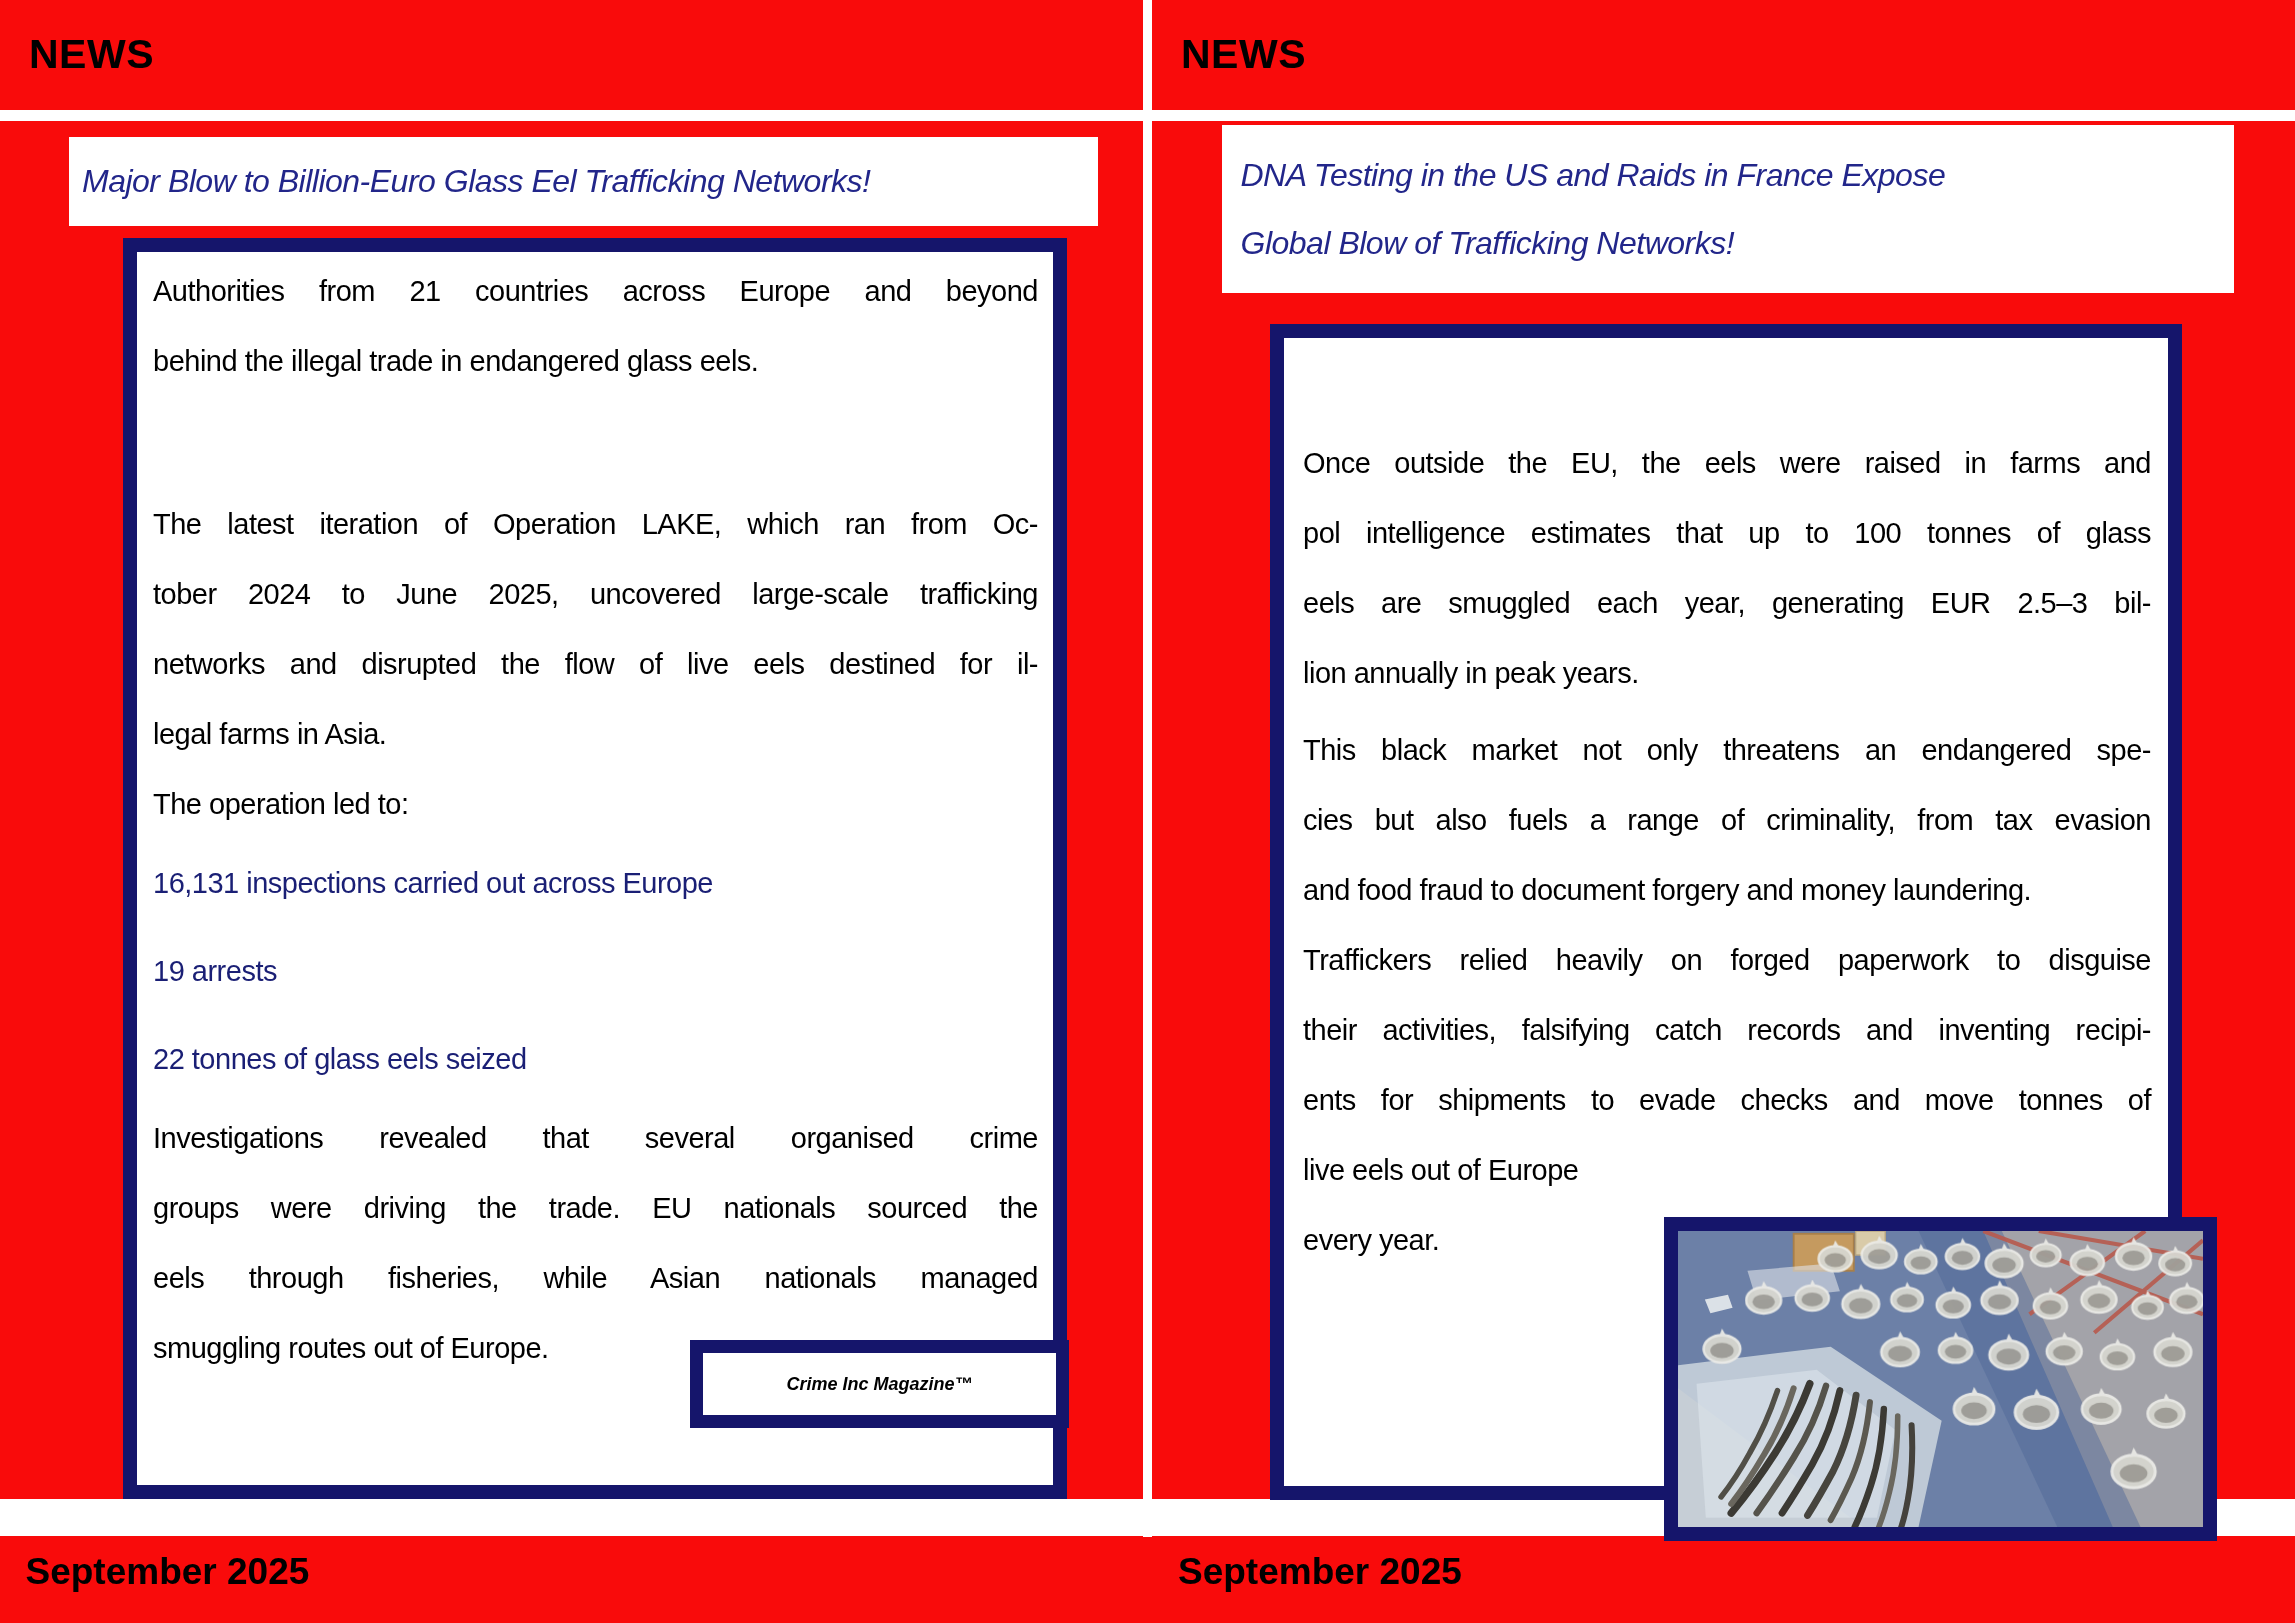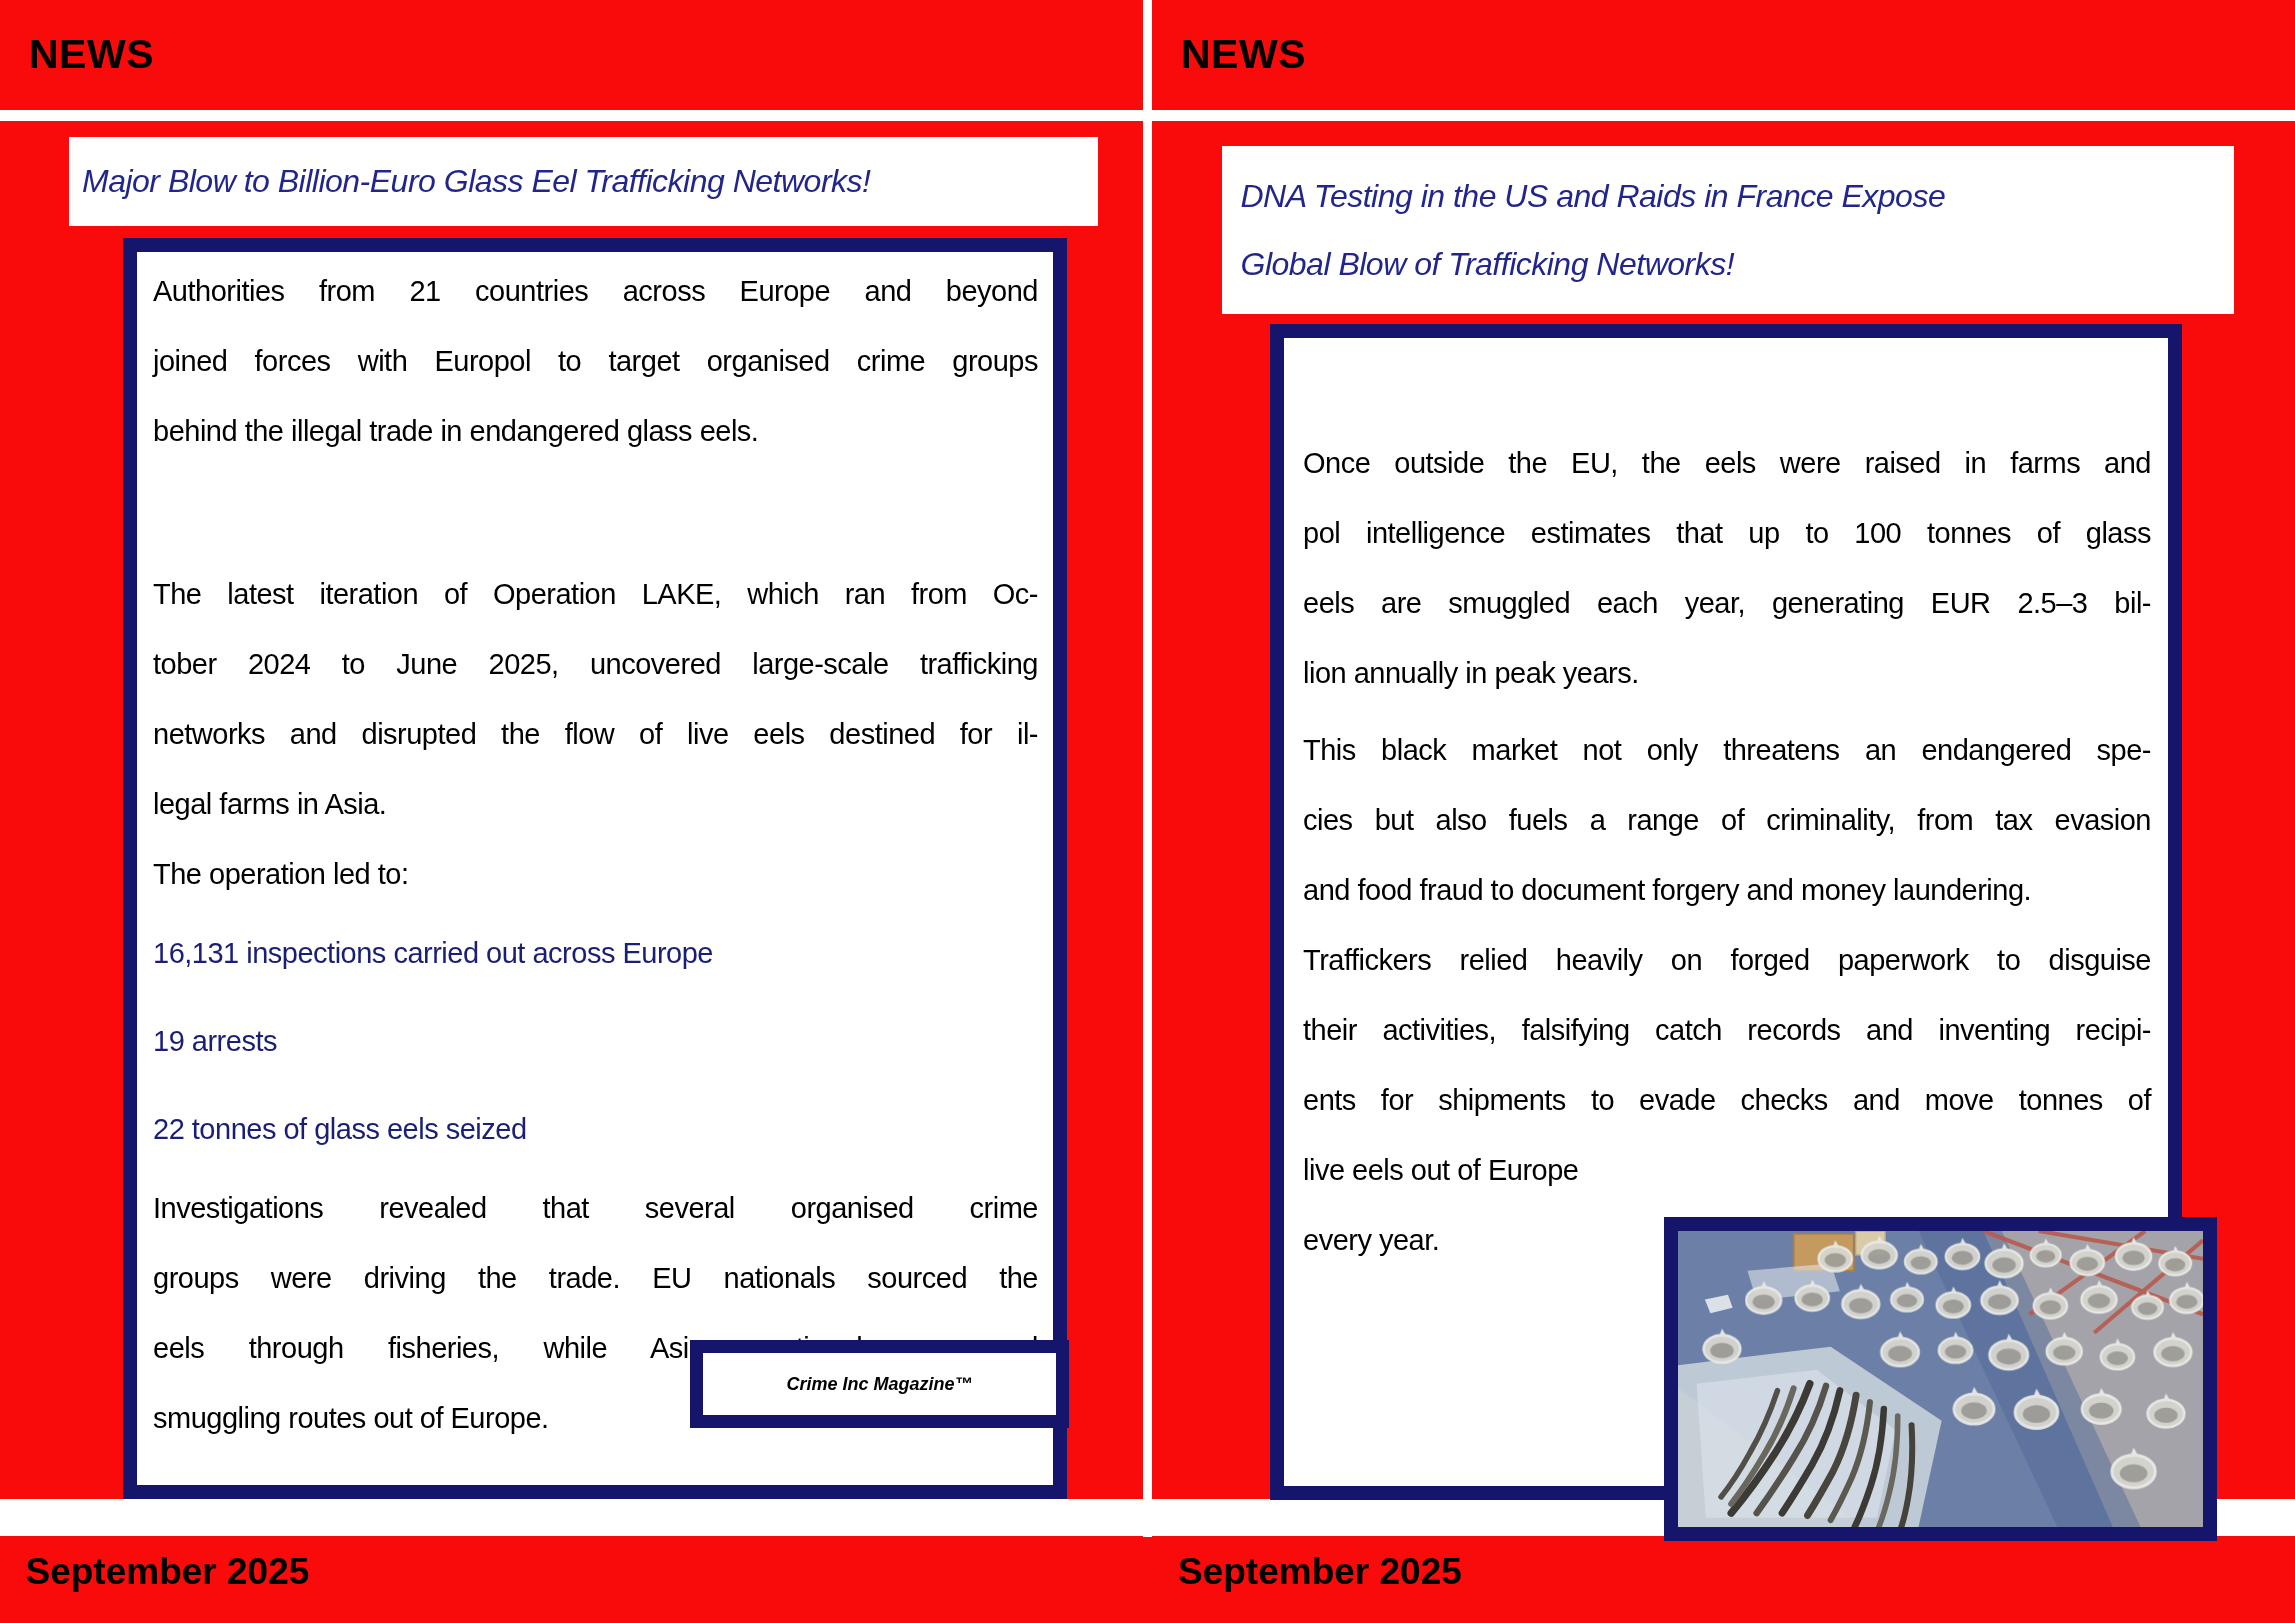--- a/index.html
+++ b/index.html
@@ -40,21 +40,20 @@
   <div class="abs news" style="left:29px;top:31px;">NEWS</div>
 
   <div class="abs headline-box" style="left:69px;top:137px;width:1016px;height:89px;padding-left:13px;">
     <div class="headline">Major Blow to Billion-Euro Glass Eel Trafficking Networks!</div>
   </div>
 
   <div class="abs article" style="left:123px;top:238px;width:944px;height:1261px;"></div>
 
   <div class="abs bodytext" style="left:153px;top:256px;width:885px;">
     <div class="line jf">Authorities from 21 countries across Europe and beyond</div>
-    <div class="line jf">joined forces with Europol to target organised crime groups</div>
     <div class="line">behind the illegal trade in endangered glass eels.</div>
     <div class="gap"></div>
     <div class="line jf">The latest iteration of Operation LAKE, which ran from Oc-</div>
     <div class="line jf">tober 2024 to June 2025, uncovered large-scale trafficking</div>
     <div class="line jf">networks and disrupted the flow of live eels destined for il-</div>
     <div class="line">legal farms in Asia.</div>
     <div class="line">The operation led to:</div>
     <div class="line stat">16,131 inspections carried out across Europe</div>
     <div class="line stat">19 arrests</div>
     <div class="line stat">22 tonnes of glass eels seized</div>
@@ -67,21 +66,21 @@
   <div class="abs badge-outer" style="left:690px;top:1340px;width:379px;height:88px;">
     <div class="badge-inner">
       <span class="badge-text">Crime Inc Magazine™</span>
     </div>
   </div>
 
   <div class="abs footer-date" style="left:25.5px;">September 2025</div>
 
   <div class="abs news" style="left:1181px;top:31px;">NEWS</div>
 
-  <div class="abs headline-box" style="left:1222px;top:146px;width:993px;height:168px;padding-left:18.5px;gap:31px;">
+  <div class="abs headline-box" style="left:1222px;top:125px;width:993px;height:168px;padding-left:18.5px;gap:31px;">
     <div class="headline">DNA Testing in the US and Raids in France Expose</div>
     <div class="headline">Global Blow of Trafficking Networks!</div>
   </div>
 
   <div class="abs article" style="left:1270px;top:324px;width:912px;height:1176px;"></div>
 
   <div class="abs bodytext" style="left:1303px;top:428px;width:848px;">
     <div class="line jf">Once outside the EU, the eels were raised in farms and</div>
     <div class="line jf">pol intelligence estimates that up to 100 tonnes of glass</div>
     <div class="line jf">eels are smuggled each year, generating EUR 2.5–3 bil-</div>

